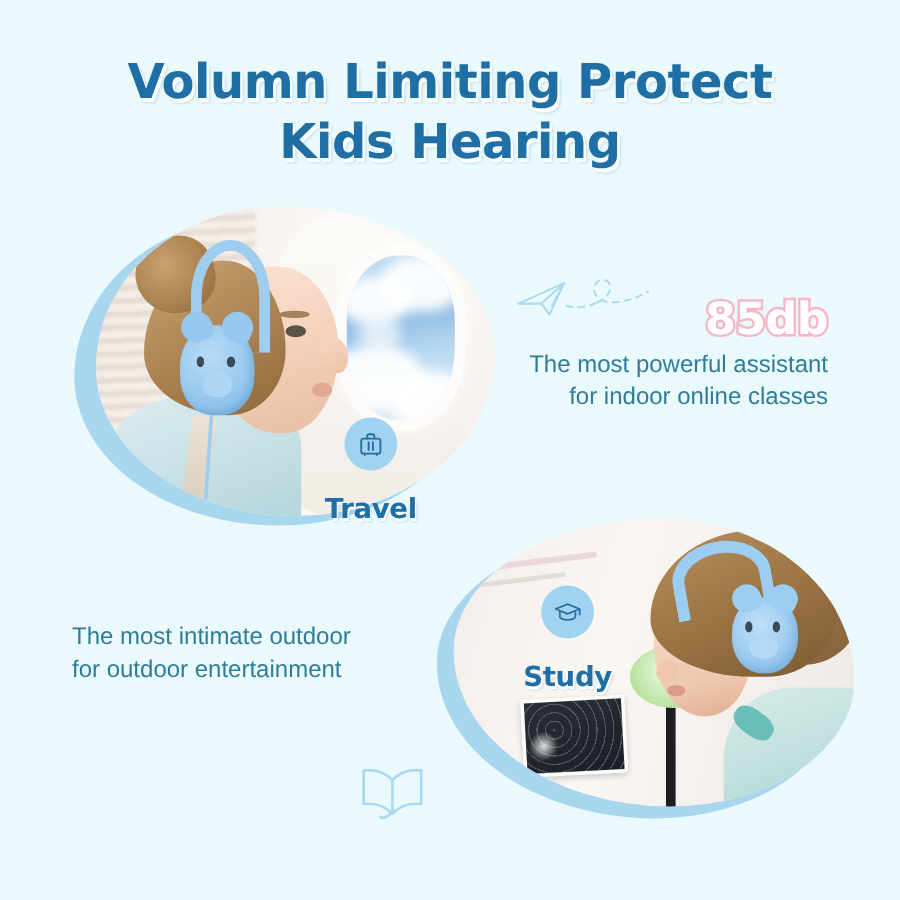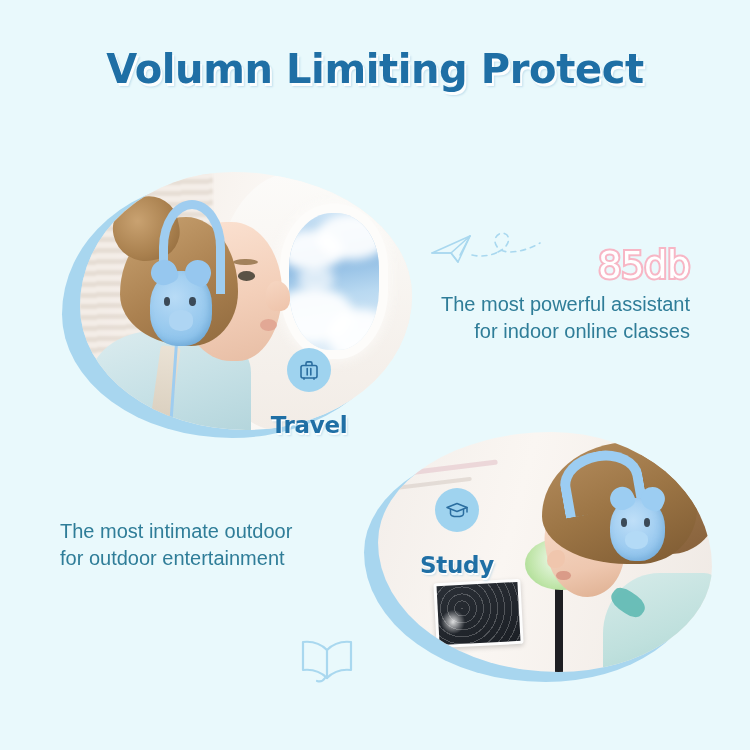--- a/index.html
+++ b/index.html
@@ -315,26 +315,26 @@
   .badge-label {
     margin-top: 20px;
     font-family: "DejaVu Sans", sans-serif;
     font-weight: bold;
     font-size: 23px;
     color: #1f6fa5;
     letter-spacing: -0.3px;
     text-shadow: 1px 2px 0 rgba(255,255,255,.95), 2px 3px 2px rgba(150,195,220,.4);
   }
   #badge-travel { left: 254px; top: 348px; width: 110px; }
-  #badge-study  { left: 402px; top: 488px; width: 110px; }
+  #badge-study  { left: 418px; top: 488px; width: 110px; }
 
   
   .db-value {
     font-family: "DejaVu Sans", sans-serif;
-    font-weight: normal;
+    font-weight: bold;
     font-size: 37px;
     letter-spacing: -0.5px;
     color: #ffffff;
     -webkit-text-stroke: 4px #f7b6c5;
     paint-order: stroke fill;
   }
   .desc {
     color: #2f7d98;
     font-family: "Liberation Sans", sans-serif;
     font-size: 20px;
@@ -359,20 +359,21 @@
   #deco-plane { position: absolute; left: 424px; top: 214px; }
   #deco-book  { position: absolute; left: 296px; top: 636px; }
 </style>
 </head>
 <body>
 
 <div id="poster">
 
   <div class="headline">
     <span class="hl-line">Volumn Limiting Protect</span>
+    <span class="hl-line">Kids Hearing</span>
   </div>
 
   <div class="blob-wrap" id="blob1">
     <div class="blob-ring blob-shape-1"></div>
     <div class="blob-photo blob-shape-1">
       <div class="scene">
         <div class="cabin-bg"></div>
         <div class="cabin-blinds"></div>
         <div class="cabin-wall"></div>
         <div class="plane-window">

